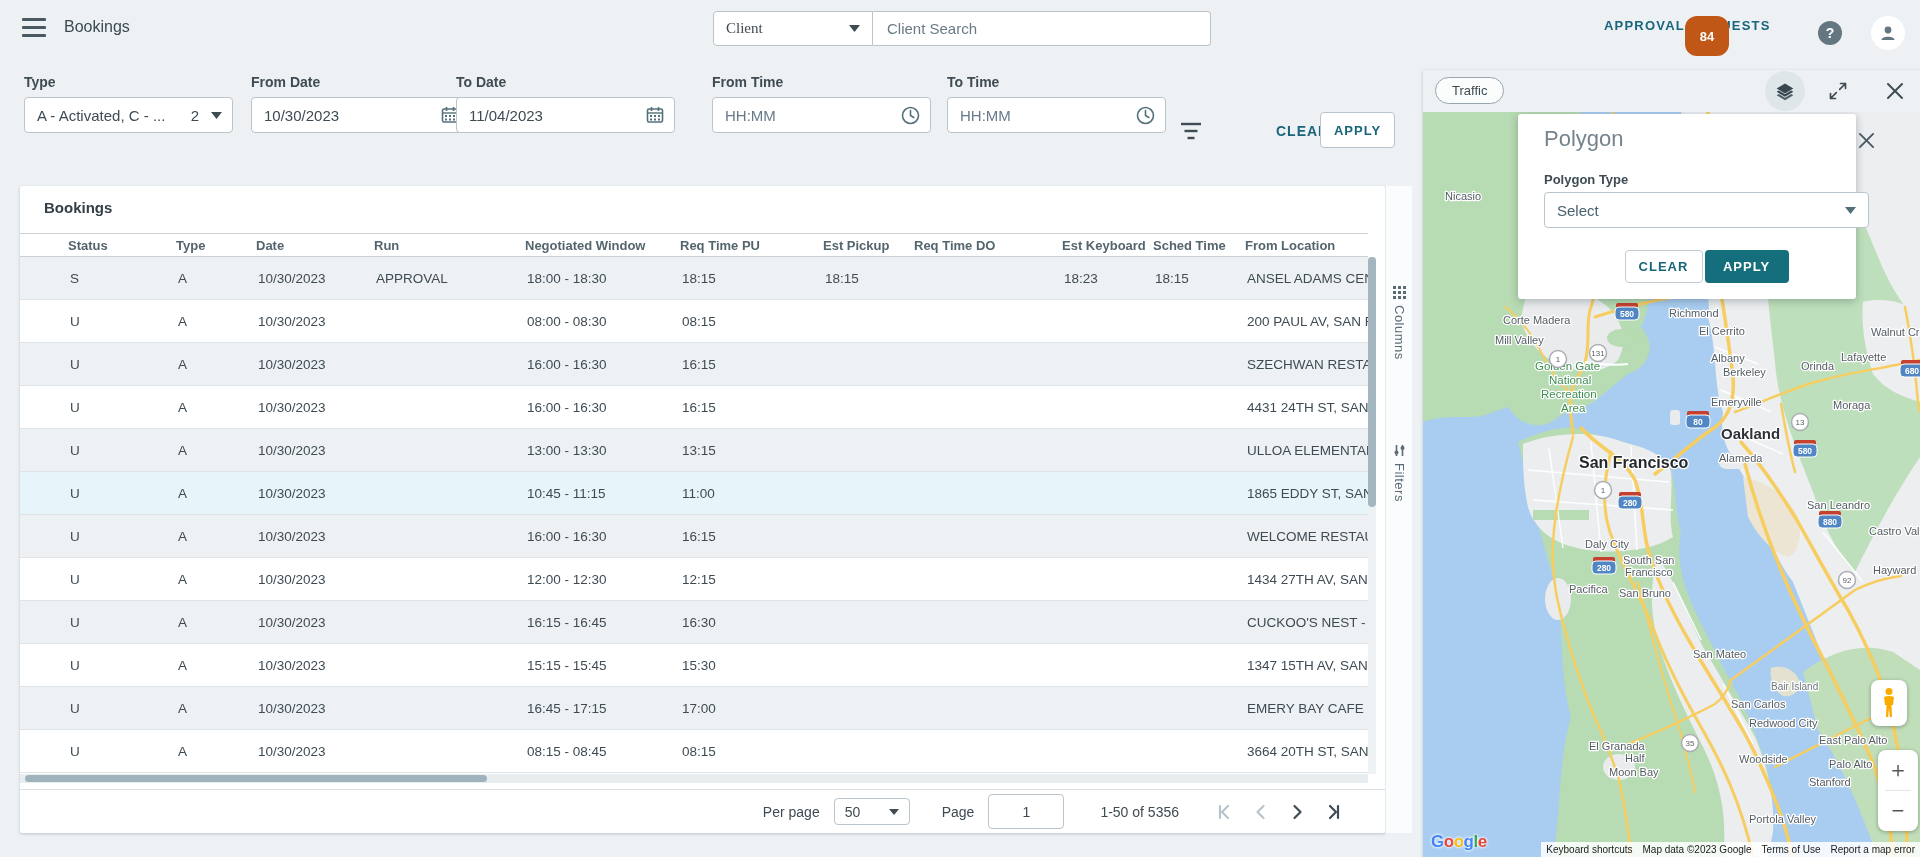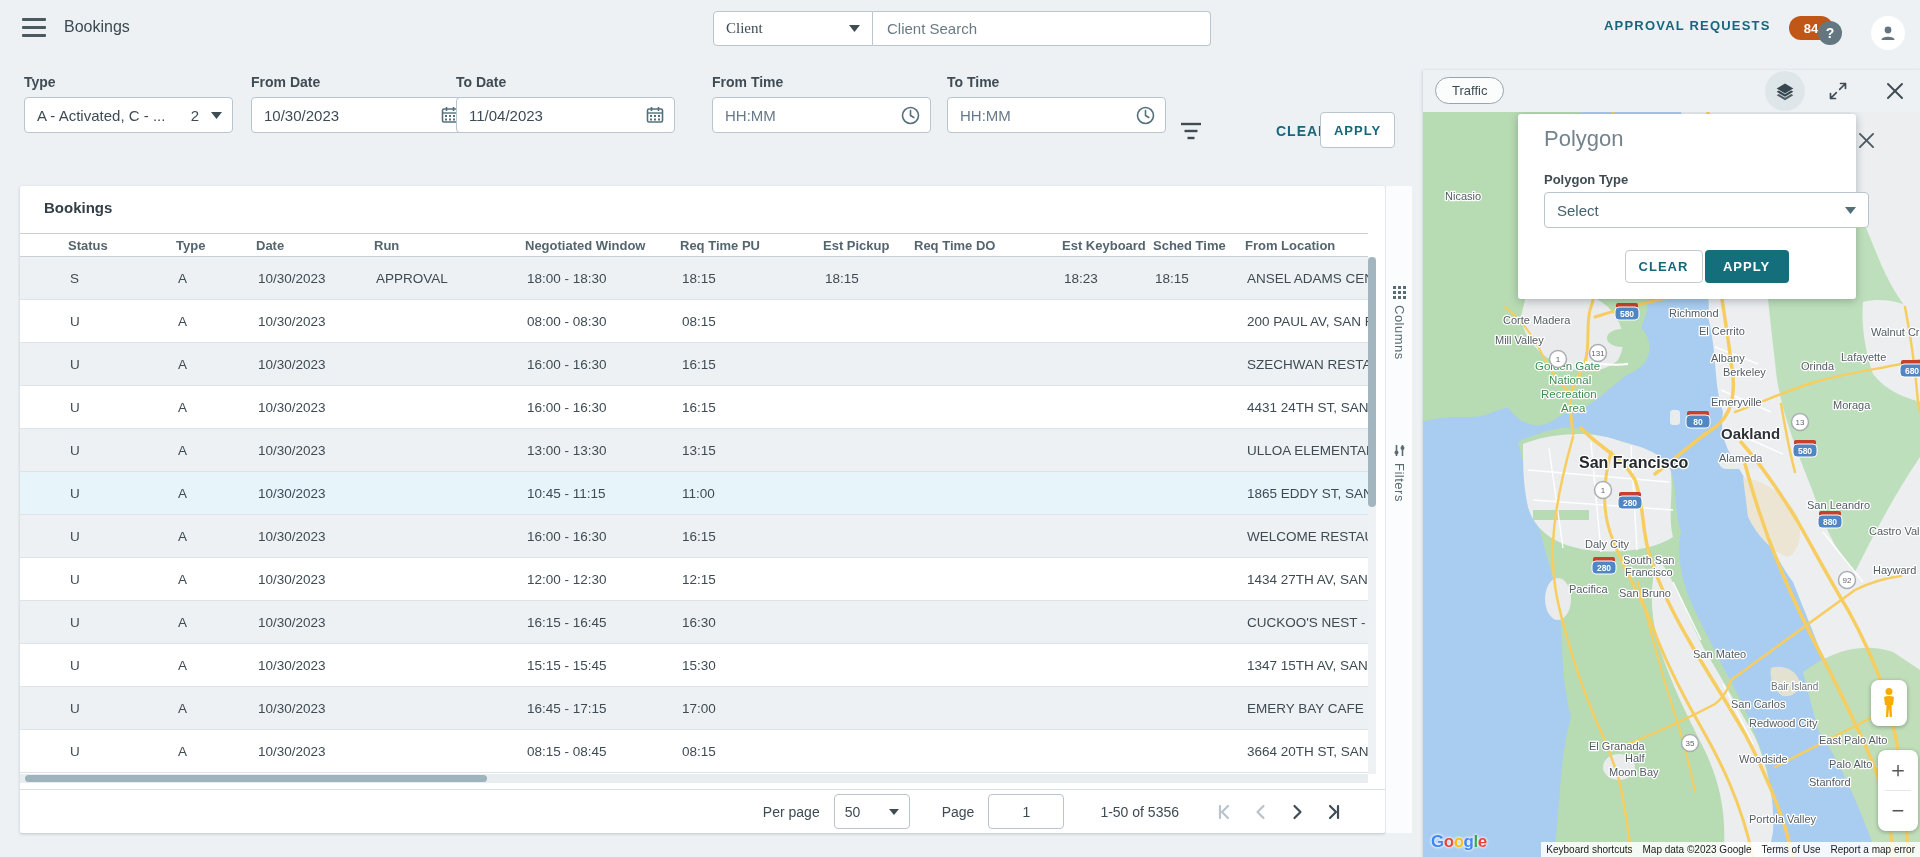--- a/index.html
+++ b/index.html
@@ -22,21 +22,21 @@
   }
   .client-select .spacer { flex:1; }
   .client-search {
     width:338px; height:35px; background:#fff; border:1px solid #b9c4cc; border-left:none;
     border-radius:0 4px 4px 0; padding:0 14px; font-size:15px; color:#3e4b53;
     font-family:"Liberation Sans", sans-serif;
   }
   .client-search::placeholder { color:#6a7a85; opacity:1; }
   .approval { position:absolute; left:1604px; top:18px; font-size:13px; font-weight:bold;
     letter-spacing:1.2px; color:#19657b; cursor:pointer; }
-  .badge { position:absolute; left:1789px; top:16px; min-width:44px; height:24px; background:#c05717;
+  .badge { position:absolute; left:1685px; top:16px; min-width:44px; height:40px; background:#c05717;
     border-radius:12px; color:#fff; font-size:13px; font-weight:bold; display:flex;
     align-items:center; justify-content:center; padding:4px 10px; }
   .help-circle { position:absolute; left:1818px; top:21px; width:24px; height:24px; border-radius:50%;
     background:#64767f; color:#fff; font-size:14px; font-weight:bold; display:flex;
     align-items:center; justify-content:center; cursor:pointer; }
   .avatar { position:absolute; left:1871px; top:16px; width:34px; height:34px; border-radius:50%;
     background:#fff; display:flex; align-items:center; justify-content:center; cursor:pointer; }
   
   .filter-field { position:absolute; top:74px; }
   .filter-field .flabel { font-size:14px; font-weight:bold; color:#3f4c53; margin-bottom:7px; }
@@ -70,21 +70,21 @@
   .c0{width:108px;} .c1{width:80px;} .c2{width:118px;} .c3{width:151px;} .c4{width:155px;}
   .c5{width:143px;} .c6{width:91px;} .c7{width:148px;} .c8{width:91px;} .c9{width:92px;}
   .c10{flex:1; min-width:0; white-space:nowrap; overflow:hidden;}
   .hscroll { position:absolute; left:0; top:588px; width:1348px; height:9px; background:#e8edf0; }
   .hscroll .thumb { position:absolute; left:5px; top:1px; width:462px; height:7px; background:#9fb3bc; border-radius:4px; cursor:pointer; }
   .vscroll { position:absolute; left:1348px; top:71px; width:8px; height:517px; background:#eef2f5; }
   .vscroll .thumb { position:absolute; left:0; top:0px; width:8px; height:250px; background:#a3b6bf; border-radius:4px; cursor:pointer; }
   .pager { position:absolute; left:0; top:603px; width:1365px; height:44px; border-top:1px solid #d9dfe4;
     display:flex; align-items:center; font-size:14px; color:#3e4b53; }
   .pager .plabel { margin-left:auto; }
-  .pbox { height:35px; background:#fff; border:1px solid #b9c4cc; border-radius:4px; display:flex;
+  .pbox { height:27px; background:#fff; border:1px solid #b9c4cc; border-radius:4px; display:flex;
     align-items:center; justify-content:center; font-size:14px; color:#3e4b53; cursor:pointer; }
   .pager .per-select { width:76px; margin:0 32px 0 14px; padding:0 10px; justify-content:space-between; }
   .pager .page-input { width:76px; margin:0 36px 0 14px; text-align:center; border:1px solid #b9c4cc;
     border-radius:4px; height:35px; font-size:14px; color:#3e4b53; font-family:"Liberation Sans", sans-serif; }
   .range { margin-right:28px; }
   .nav-ic { width:20px; height:20px; margin:0 8px; cursor:pointer; }
   .nav-ic.dis { opacity:1; }
   .pager .last-gap { margin-right:42px; }
   
   .side-strip { position:absolute; left:1385px; top:186px; width:27px; height:647px; background:#fbfcfd;

